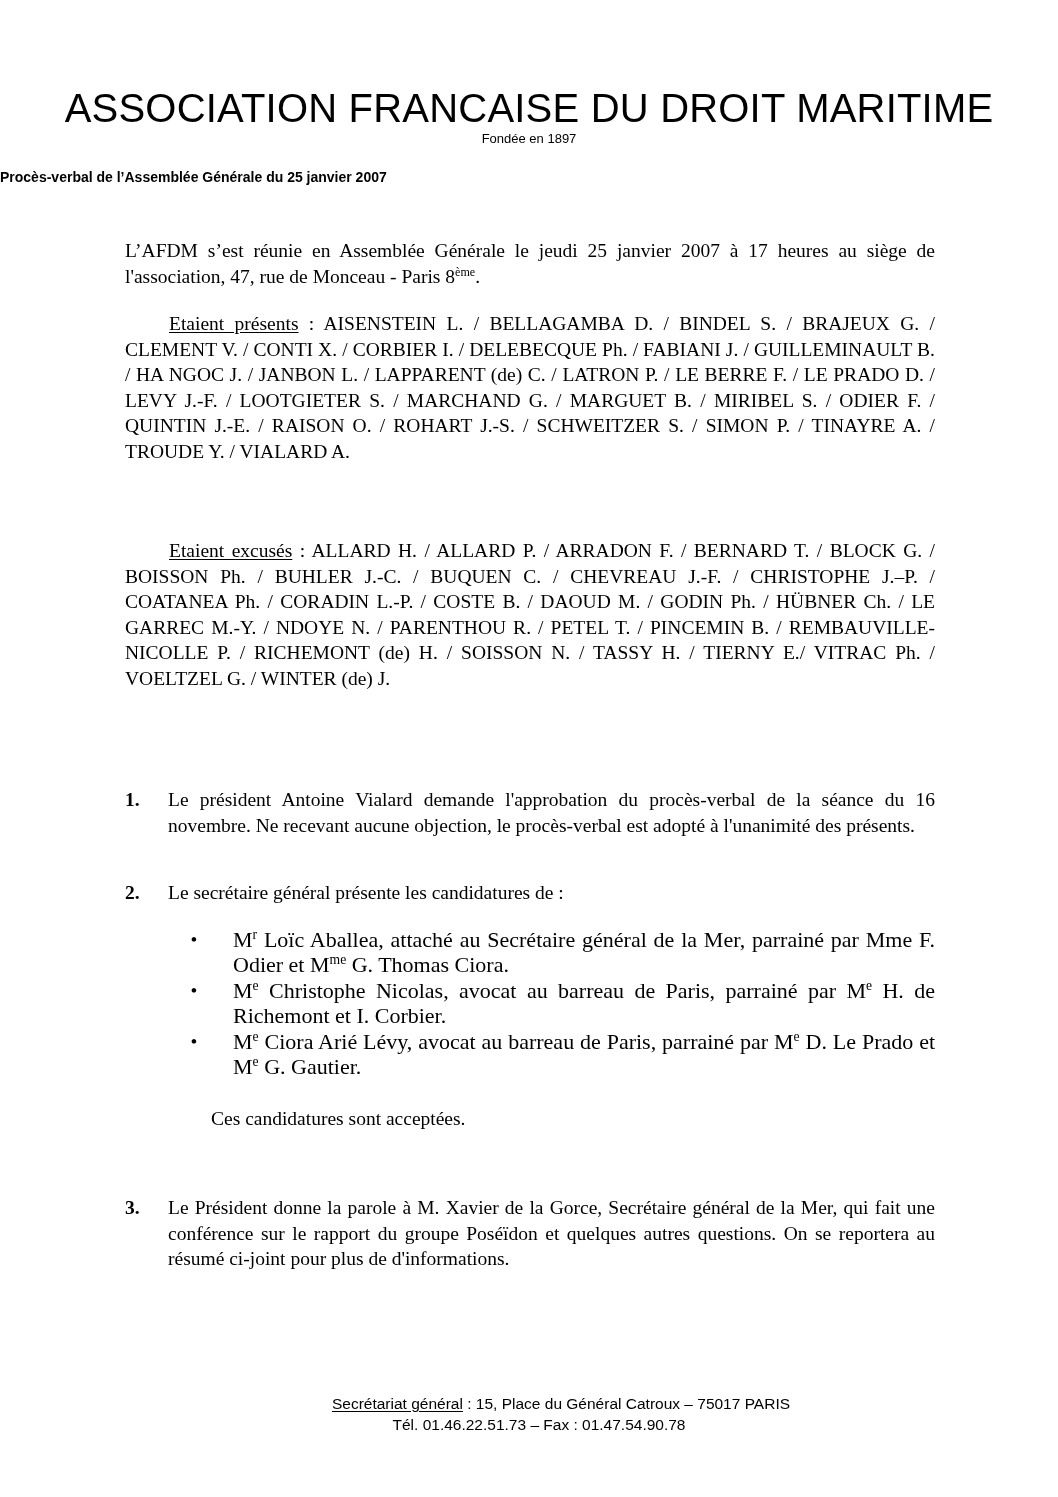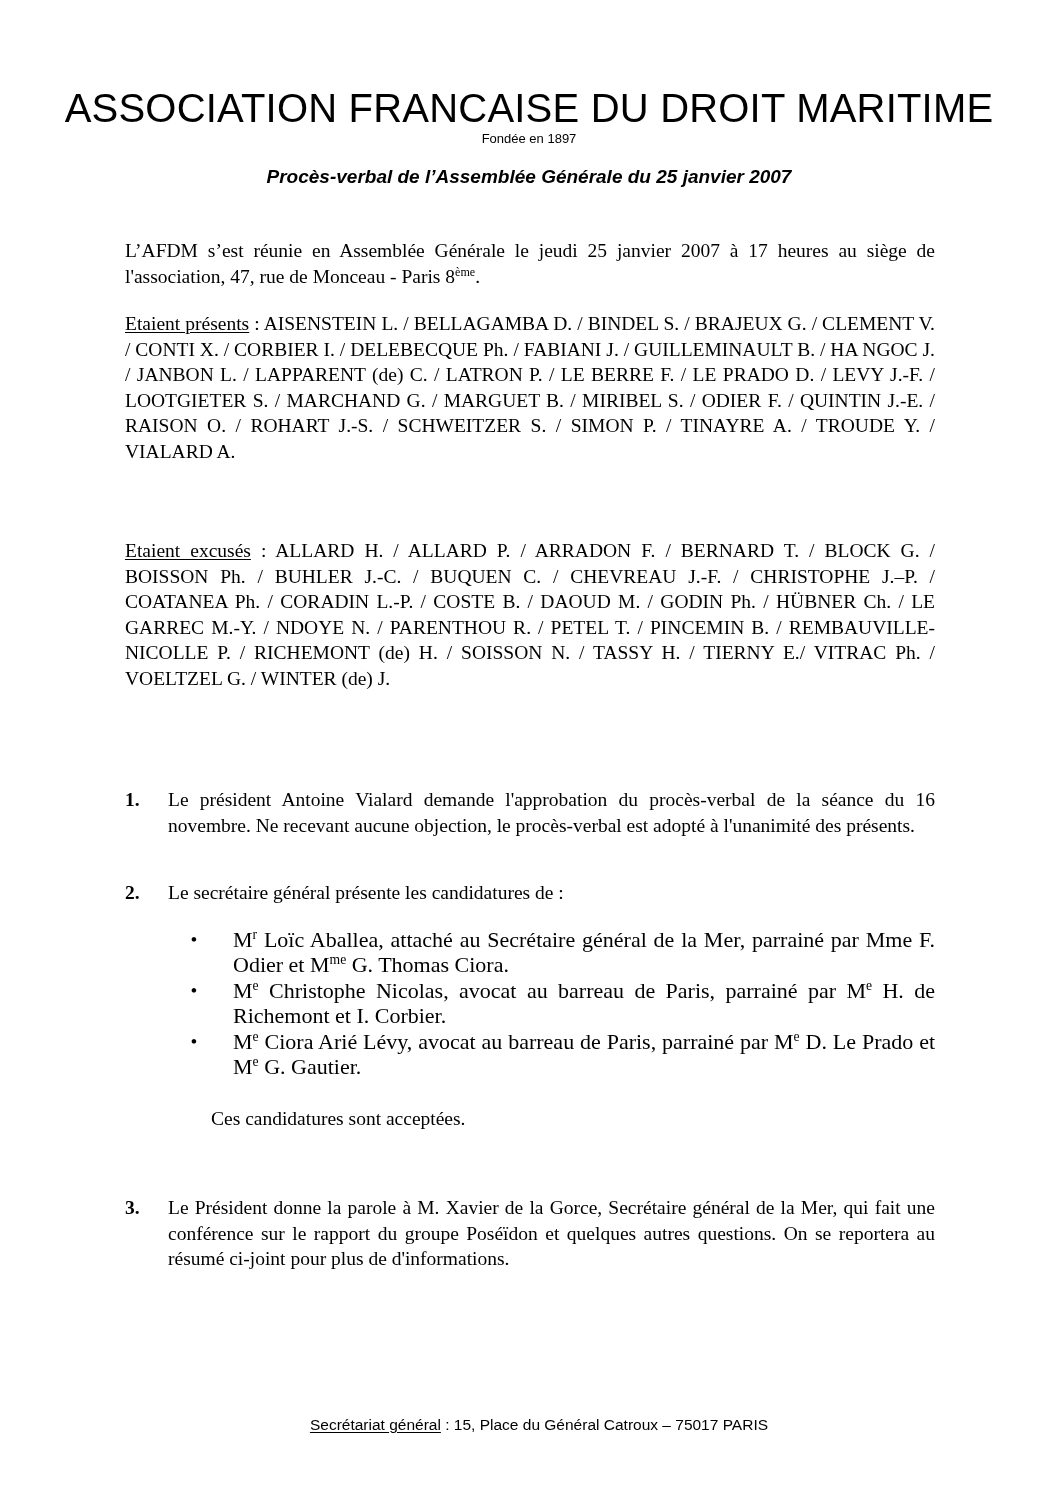--- a/index.html
+++ b/index.html
@@ -43,25 +43,24 @@
     right: 0;
     text-align: center;
     font-size: 13px;
     line-height: 22px;
   }
   .doc-subtitle {
     position: absolute;
     top: 165px;
     left: 0;
     right: 0;
-    text-align: center;
-    font-size: 19px;
+    text-align: left;
+    font-size: 14px;
     line-height: 24px;
     font-weight: bold;
-    font-style: italic;
   }
 
   
   .body-area {
     position: absolute;
     left: 125px;
     top: 238px;
     width: 810px;
     font-family: Liberation Serif, serif;
   }
@@ -71,20 +70,21 @@
     font-size: 19.5px;
     line-height: 25.5px;
     text-align: justify;
     text-justify: inter-word;
   }
   p.block.intro { margin-bottom: 22px; }
 
   .label-underline {
     text-decoration: underline;
     text-underline-offset: 2px;
+    margin-left: 44px;
   }
 
   .gap-sm { height: 22px; }
   .gap-md { height: 42px; }
   .gap-lg { height: 74px; }
 
   
   ol.items {
     list-style: none;
     margin: 0;
@@ -217,15 +217,16 @@
       <li class="item">
         <span class="num">3.</span>
         <span class="itxt">Le Président donne la parole à M. Xavier de la Gorce, Secrétaire général de la Mer, qui fait une conférence sur le rapport du groupe Poséïdon et quelques autres questions. On se reportera au résumé ci-joint pour plus de d'informations.</span>
       </li>
 
     </ol>
   </div>
 
   <div class="footer">
     <div><span class="label-underline">Secrétariat général</span><span> : 15, Place du Général Catroux – 75017 PARIS</span></div>
+    <div>Tél. 01.46.22.51.73 – Fax : 01.47.54.90.78</div>
   </div>
 
 </div>
 
 </body></html>

